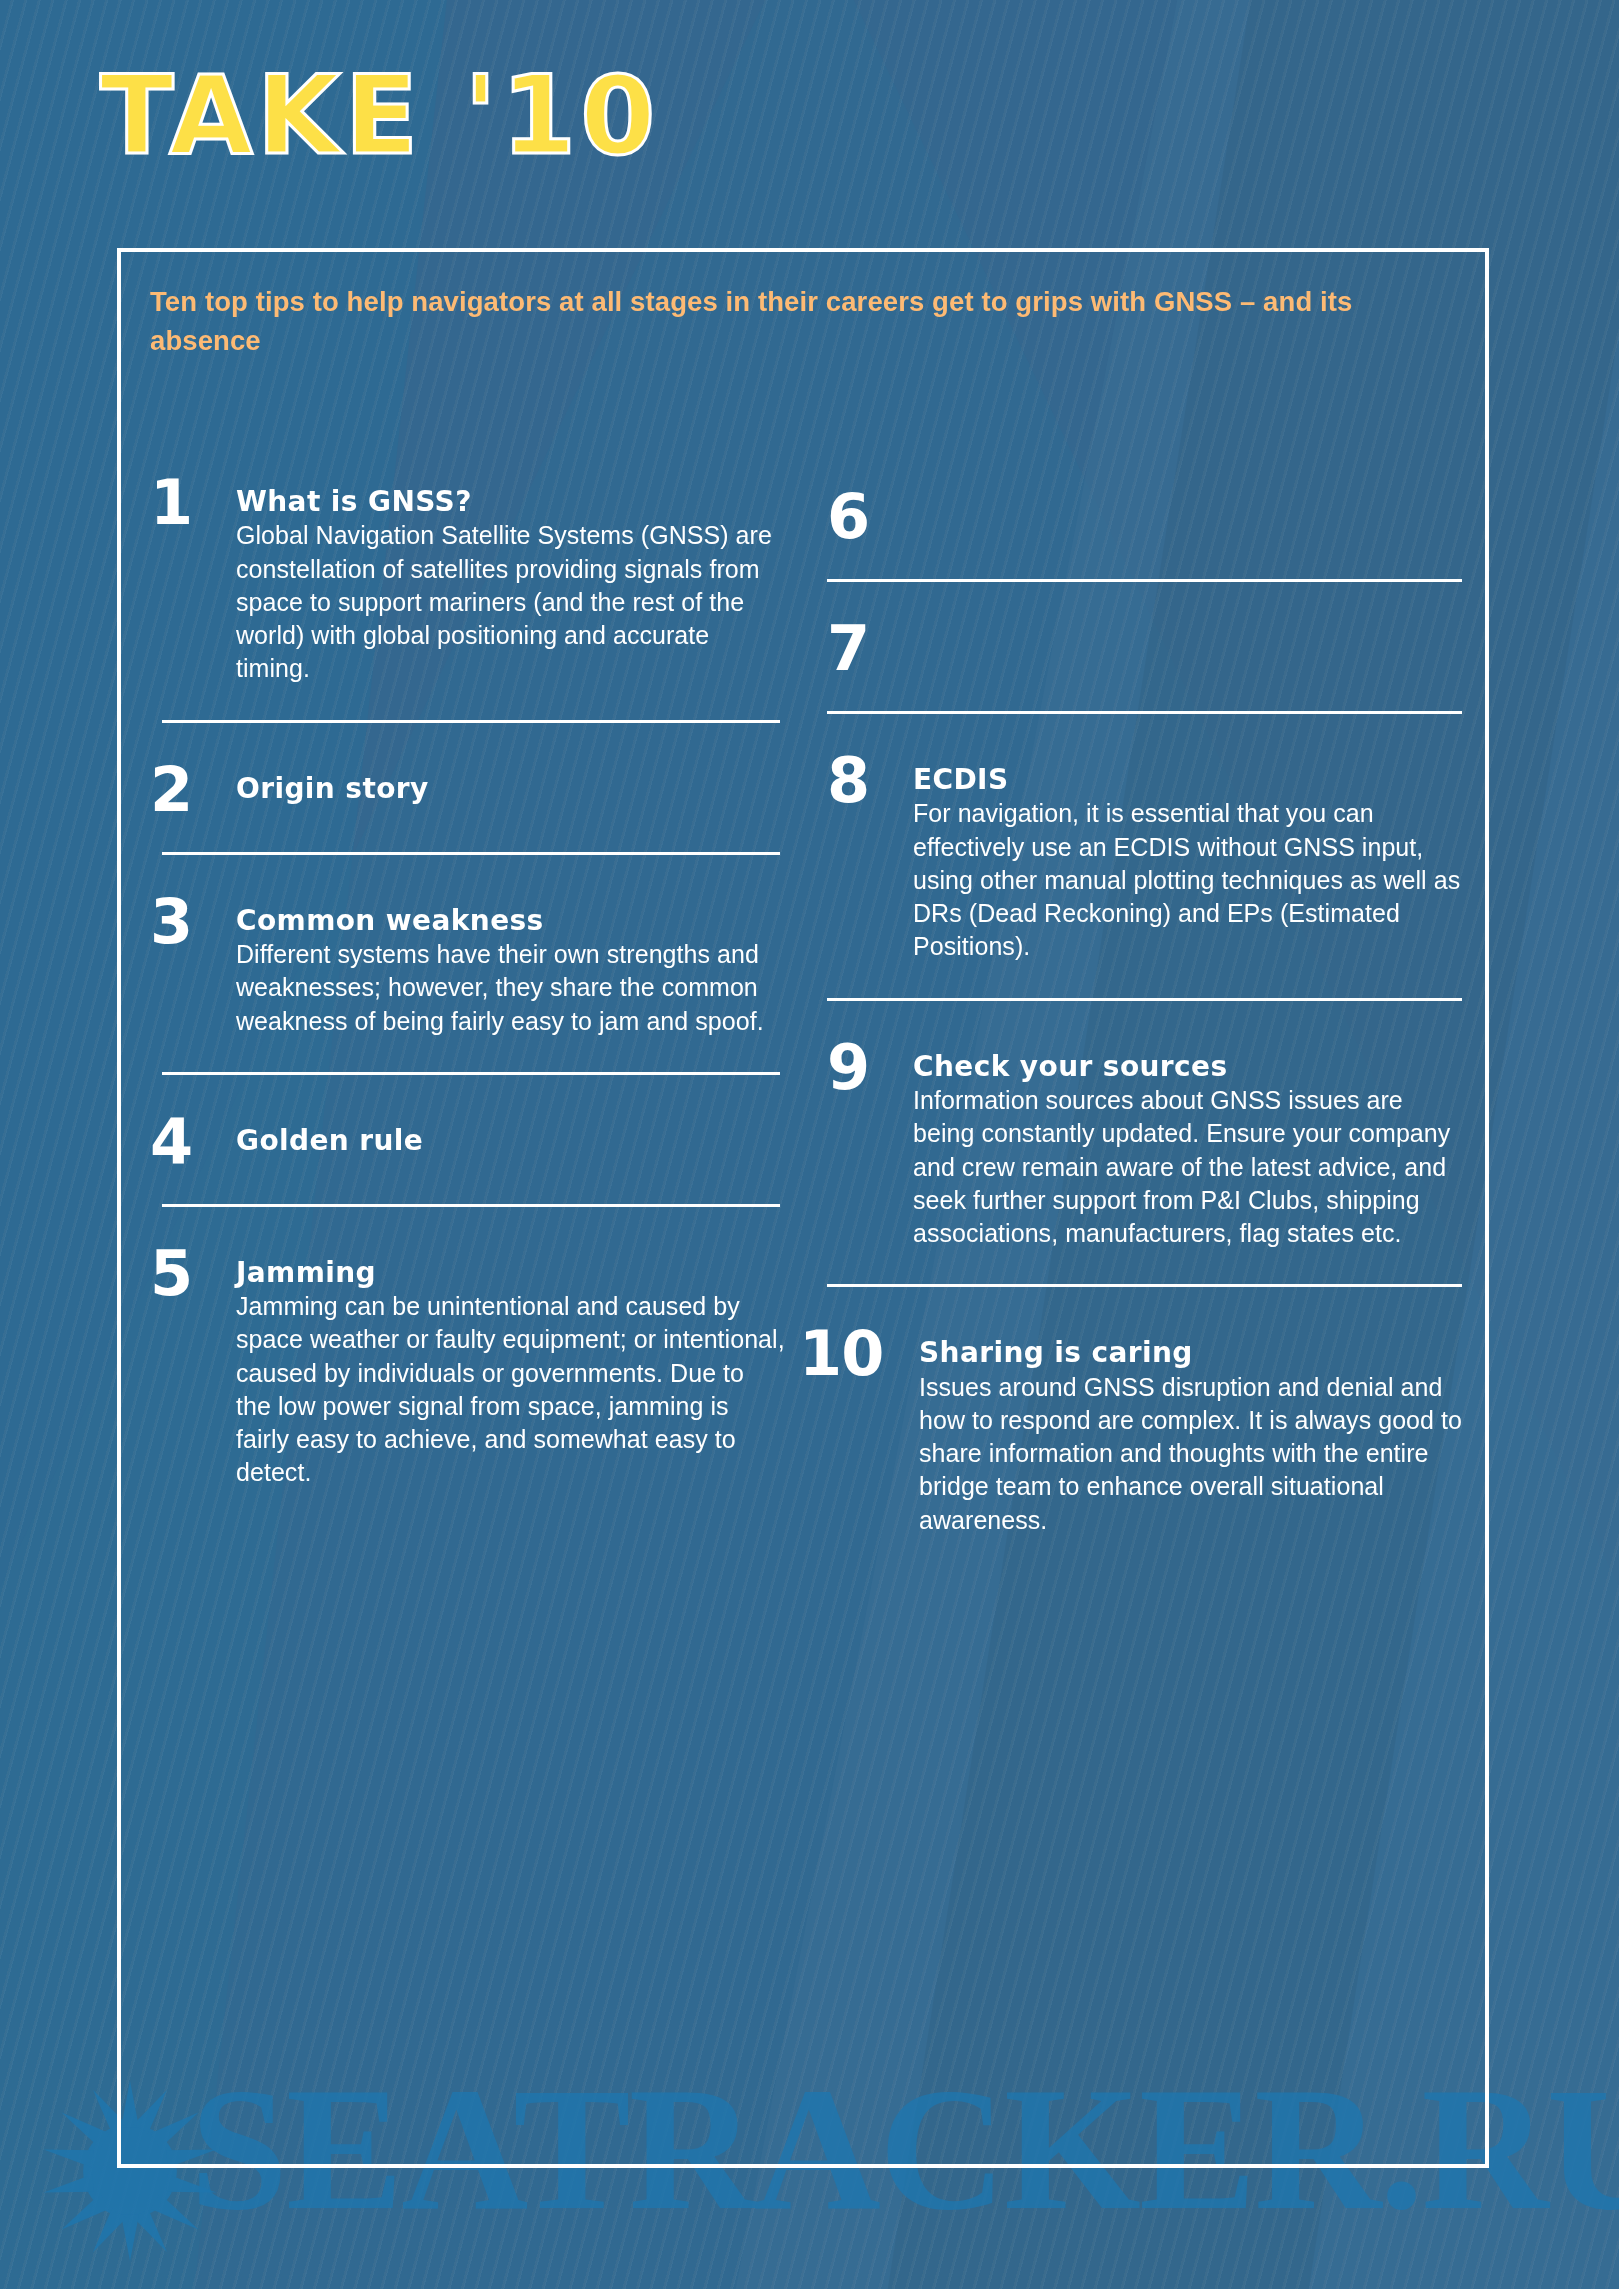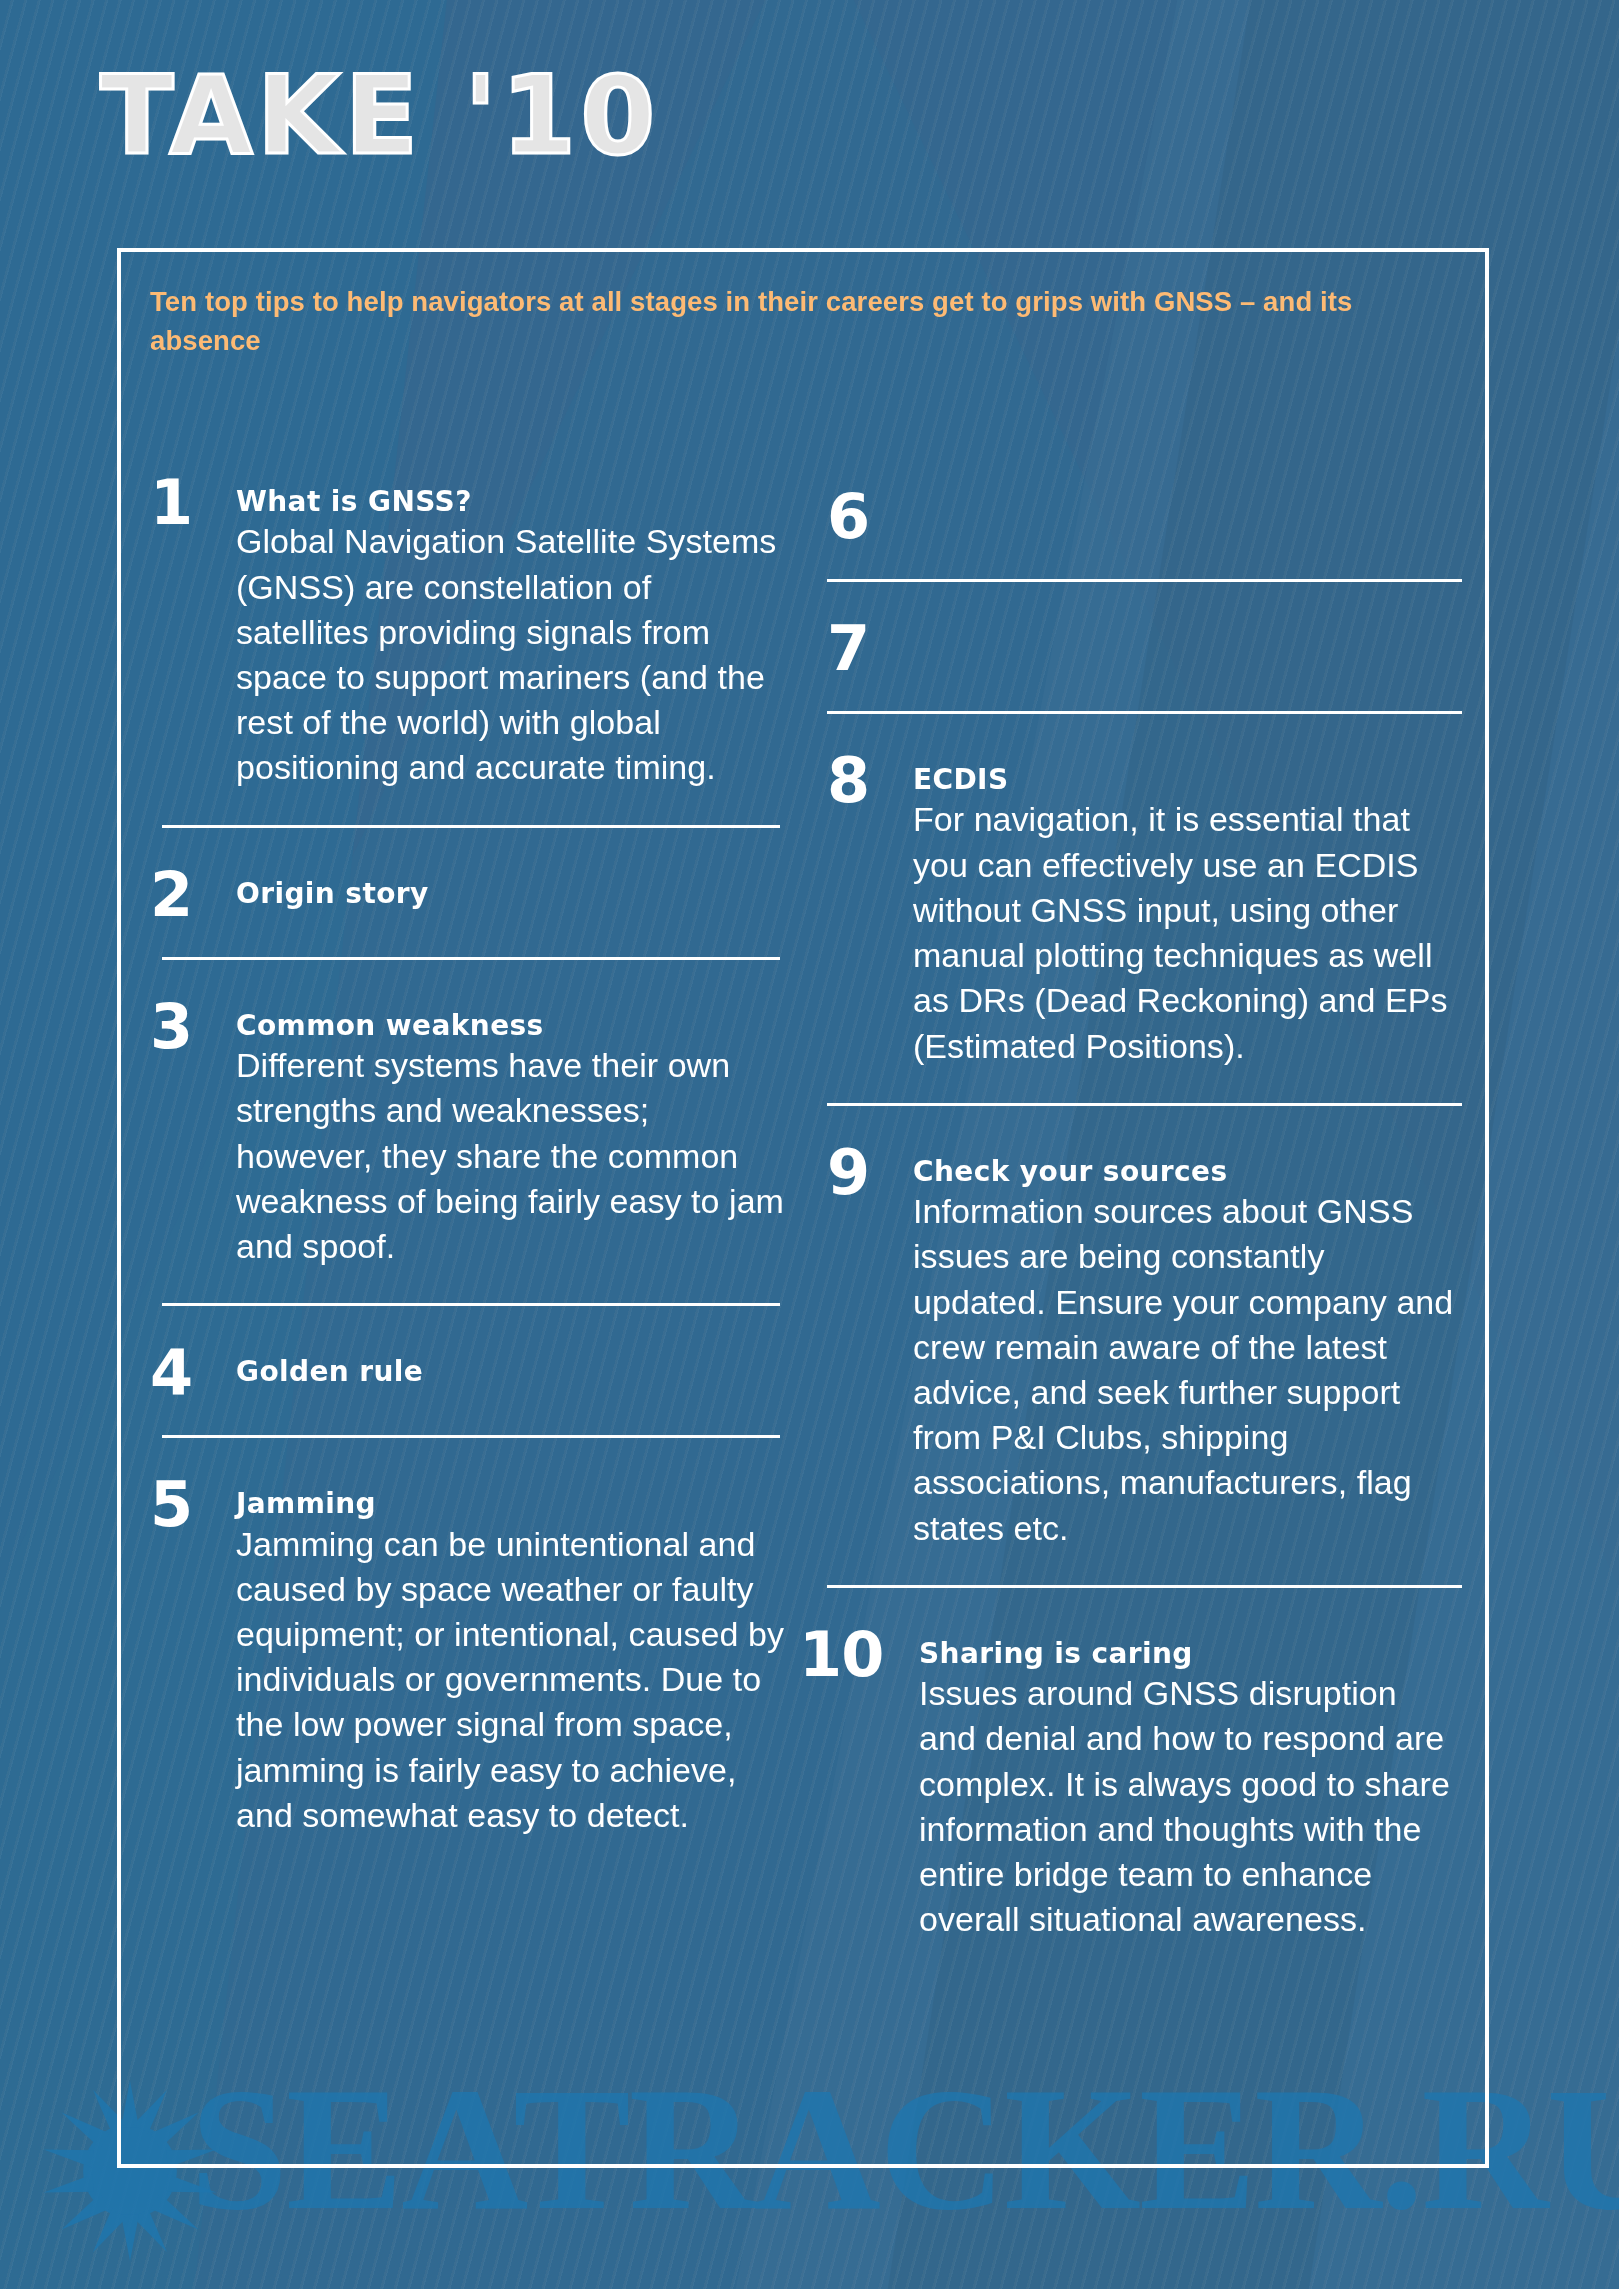--- a/index.html
+++ b/index.html
@@ -75,21 +75,21 @@
     line-height:1;
   }
 
   
   #title{
     position:absolute;left:100px;top:62px;
     font-family:"DejaVu Sans", sans-serif;
     font-weight:bold;
     font-size:108px;
     letter-spacing:4px;
-    color:#e5e5e5;
+    color:#fde047;
     line-height:1;
     -webkit-text-stroke:3px #ffffff;
     text-shadow:0 0 0 #fff;
   }
 
   
   #frame{
     position:absolute;
     left:117px;top:248px;
     width:1372px;height:1920px;
@@ -129,21 +129,21 @@
     color:#ffffff;
     font-family:"DejaVu Sans", sans-serif;
     font-weight:bold;
     font-size:28px;
     letter-spacing:.4px;
     line-height:1.12;
     margin:16px 0 2px 0;
   }
   .tip-p{
     color:#ffffff;
-    font-size:34px;
+    font-size:25px;
     line-height:1.33;
     margin:0;
     letter-spacing:.05px;
   }
   .rule{
     height:0;border-top:3px solid #ffffff;
     margin:34px 0 34px 0;
   }
   .rule.r-left{width:618px;margin-left:12px;}
   .rule.r-right{width:635px;margin-left:0;}

